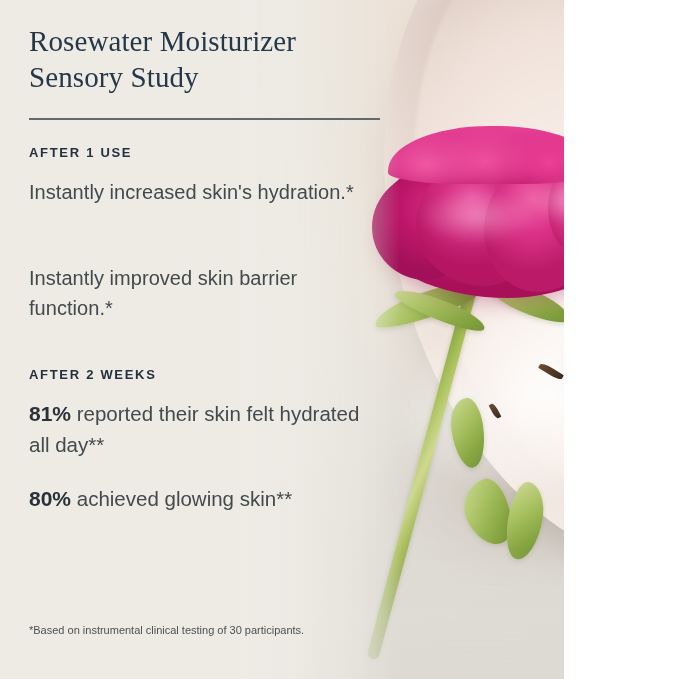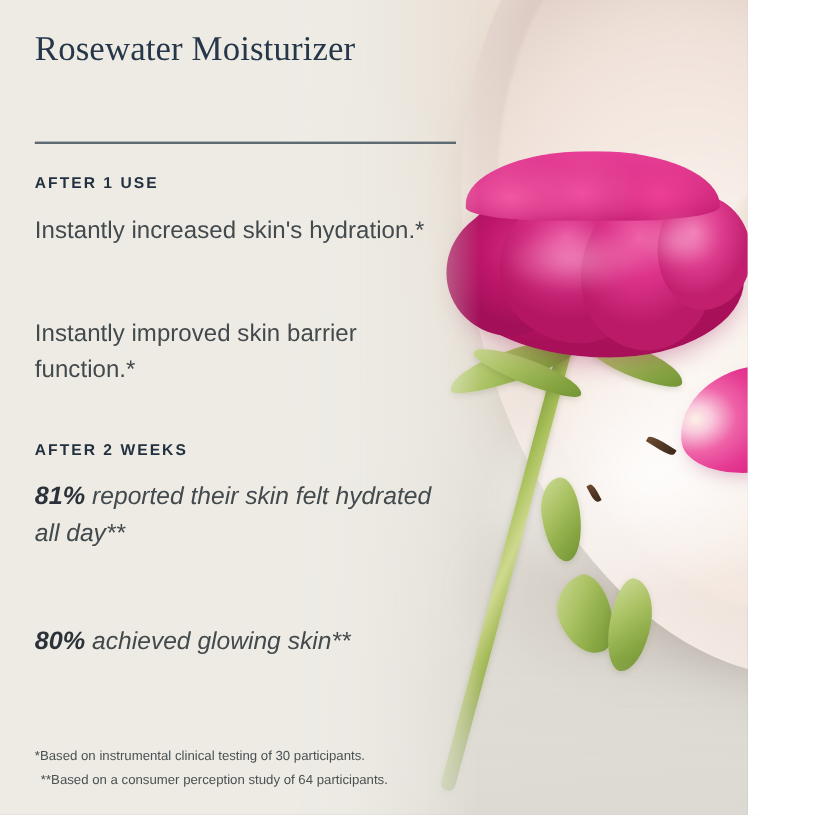--- a/index.html
+++ b/index.html
@@ -2,21 +2,21 @@
 <html><head>
 <meta charset="utf-8">
 <style>
   html, body {
     margin: 0;
     padding: 0;
     background: #ffffff;
   }
   .infographic {
     position: relative;
-    width: 623px;
+    width: 564px;
     height: 679px;
     overflow: hidden;
     font-family: "Liberation Sans", sans-serif;
     background: #a3a3a3;
   }
 
   
   .photo {
     position: absolute;
     inset: 0;
@@ -317,31 +317,30 @@
     color: #434a4d;
     letter-spacing: 0.05px;
   }
   .stat-line {
     position: absolute;
     left: 29px;
     width: 340px;
     font-size: 20.5px;
     line-height: 31px;
     color: #434a4d;
-    font-style: italic;
   }
   .stat-num {
     font-weight: bold;
     color: #2a3138;
     font-size: 21px;
   }
   .b1 { top: 177px; }
   .b2 { top: 263px; }
   .s1 { top: 398px; }
-  .s2 { top: 483px; margin-top: 36px; }
+  .s2 { top: 483px; }
   .s3 { top: 541px; }
 
   .footnotes {
     position: absolute;
     left: 29px;
     top: 620px;
     width: 430px;
     font-size: 11px;
     line-height: 20px;
     color: #4a5153;
@@ -390,20 +389,21 @@
 
     <div class="photo-blur-veil"></div>
     <div class="photo-fade-bottom"></div>
     <div class="photo-fade-left"></div>
   </div>
 
   <div class="content">
 
     <div class="title">
       <span>Rosewater Moisturizer</span><br>
+      <span>Sensory Study</span>
     </div>
 
     <div class="rule"></div>
 
     <div class="kicker kicker-1">AFTER 1 USE</div>
 
     <div class="body-line b2">Instantly improved skin barrier function.*</div>
 
     <div class="body-line b1">Instantly increased skin's hydration.*</div>
 
@@ -413,17 +413,16 @@
       <span class="stat-num">81%</span><span> reported their skin felt hydrated all day**</span>
     </div>
 
     <div class="stat-line s2">
       <span class="stat-num">80%</span><span> achieved glowing skin**</span>
     </div>
 
 
     <div class="footnotes">
       <span class="footnote footnote-1">*Based on instrumental clinical testing of 30 participants.</span>
-      <span class="footnote footnote-2">**Based on a consumer perception study of 64 participants.</span>
     </div>
 
   </div>
 </div>
 
 </body></html>

